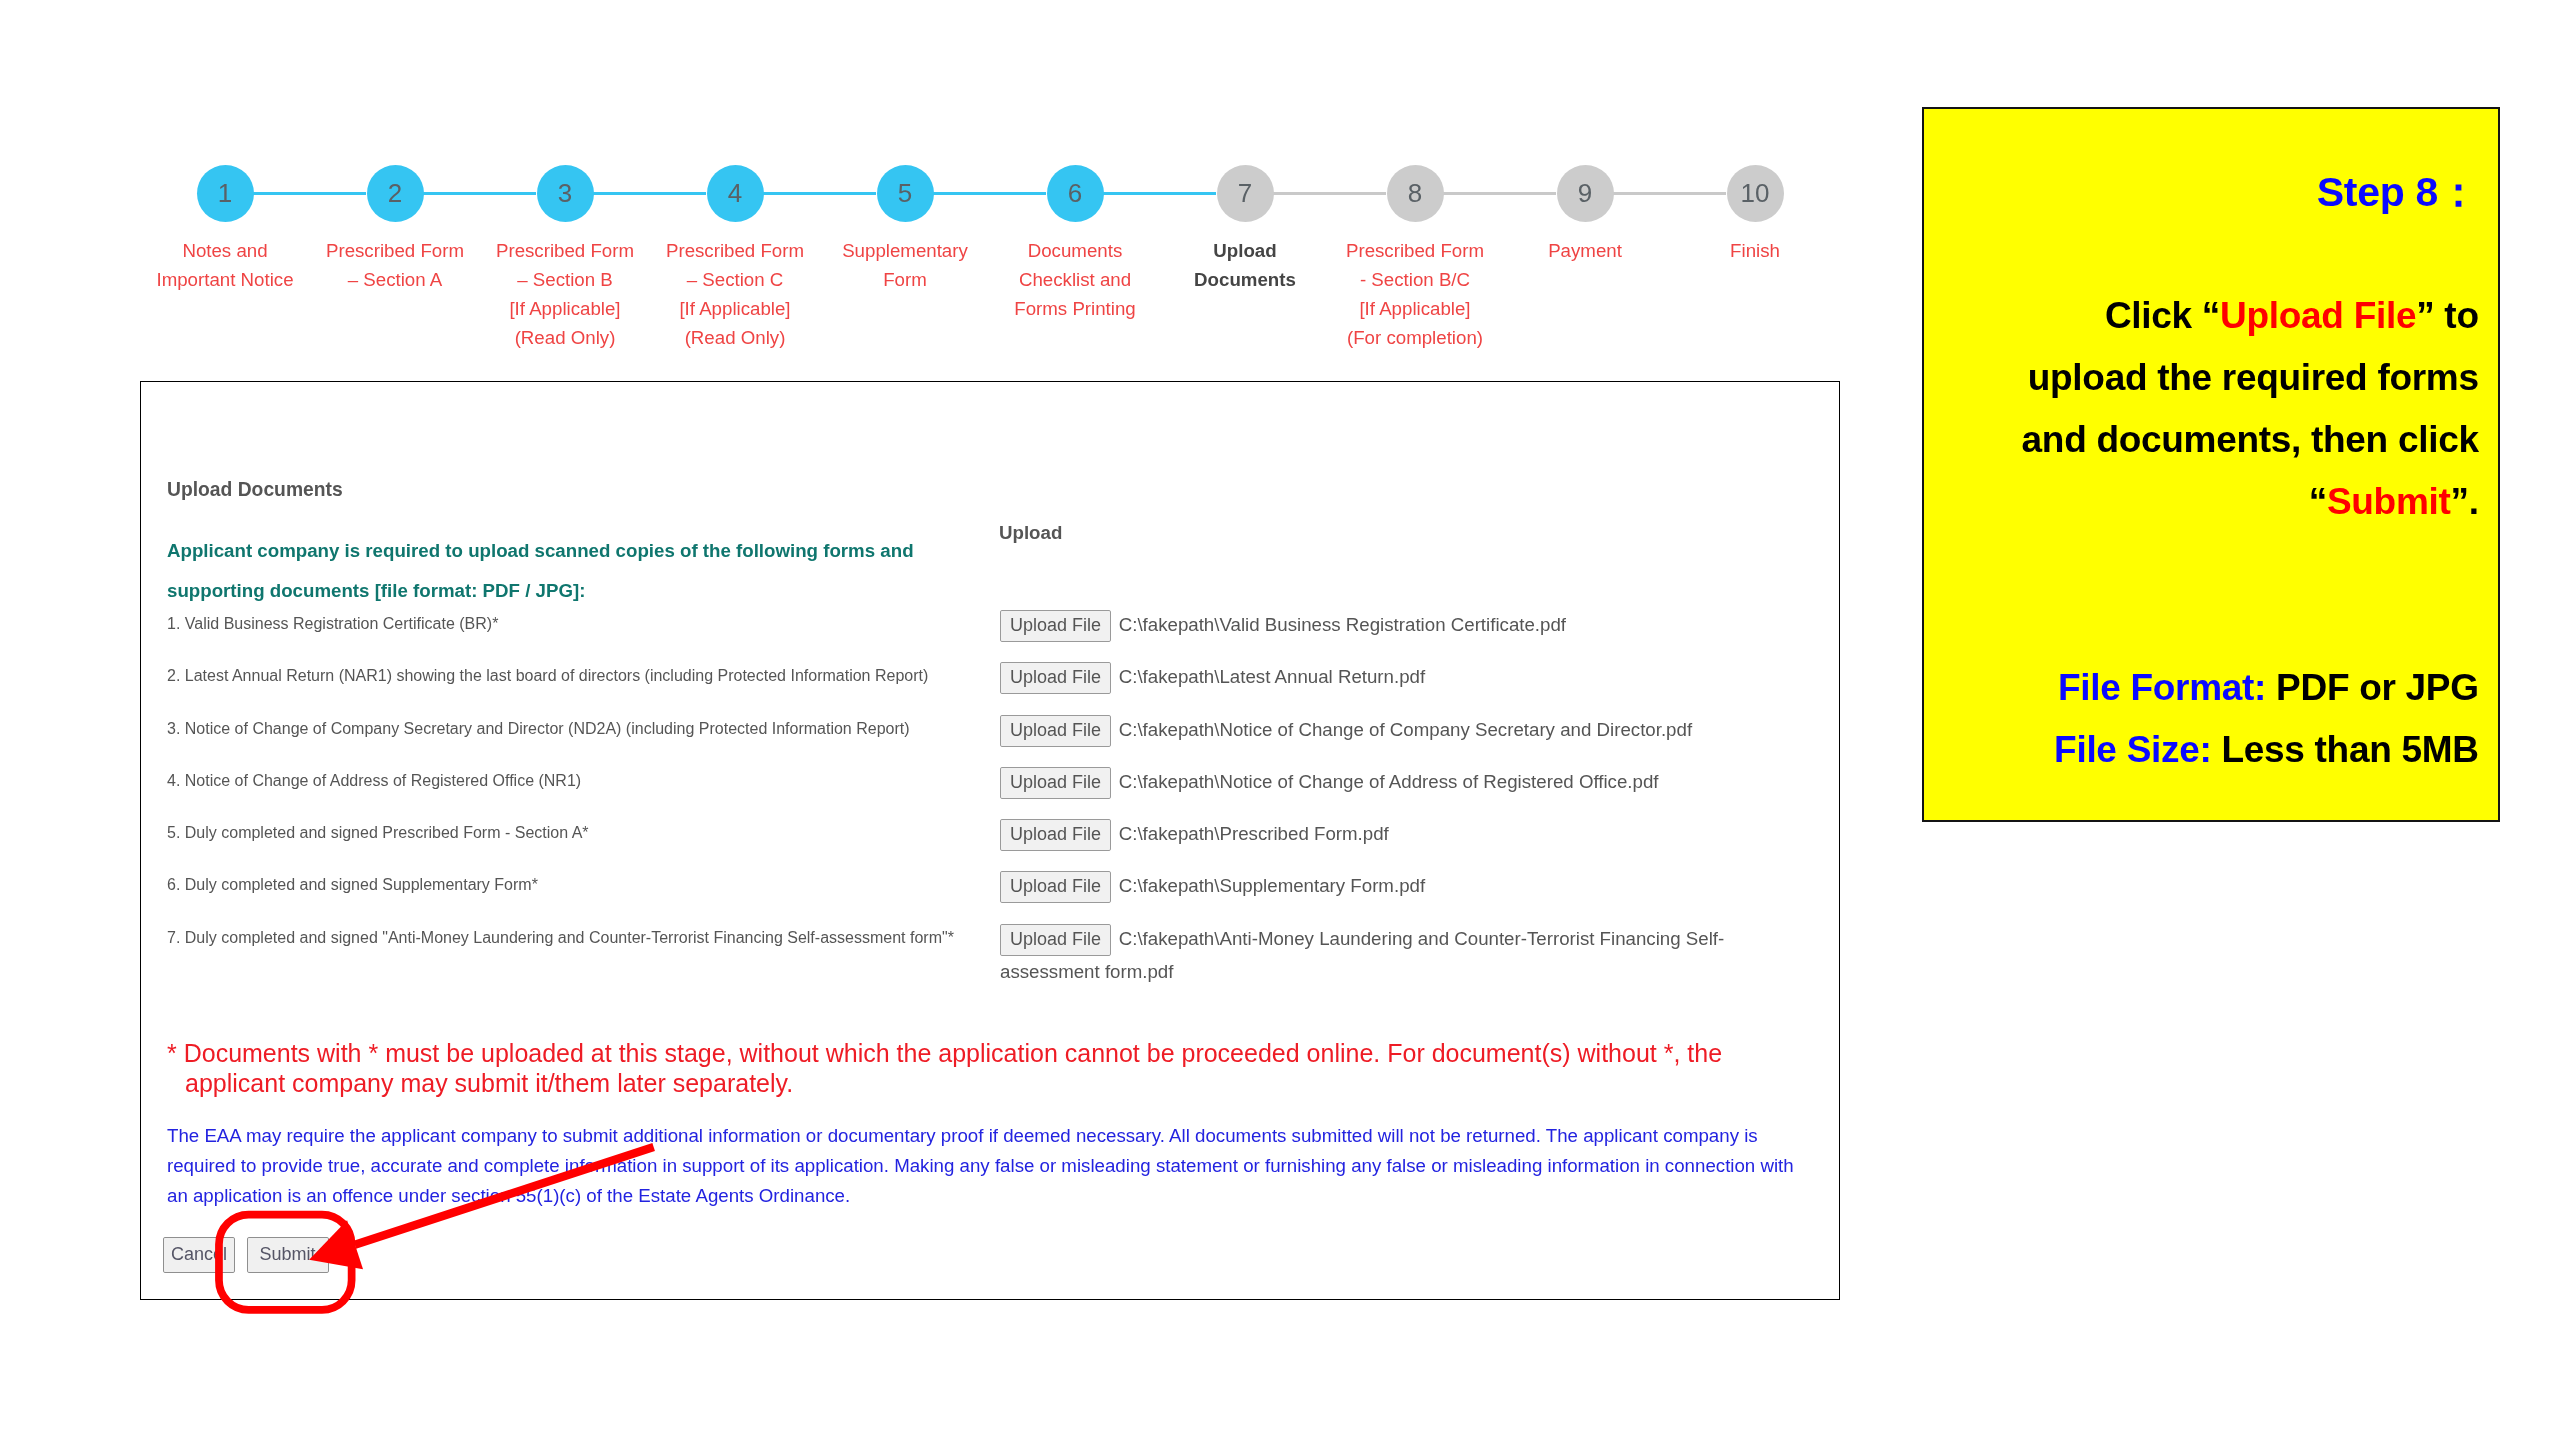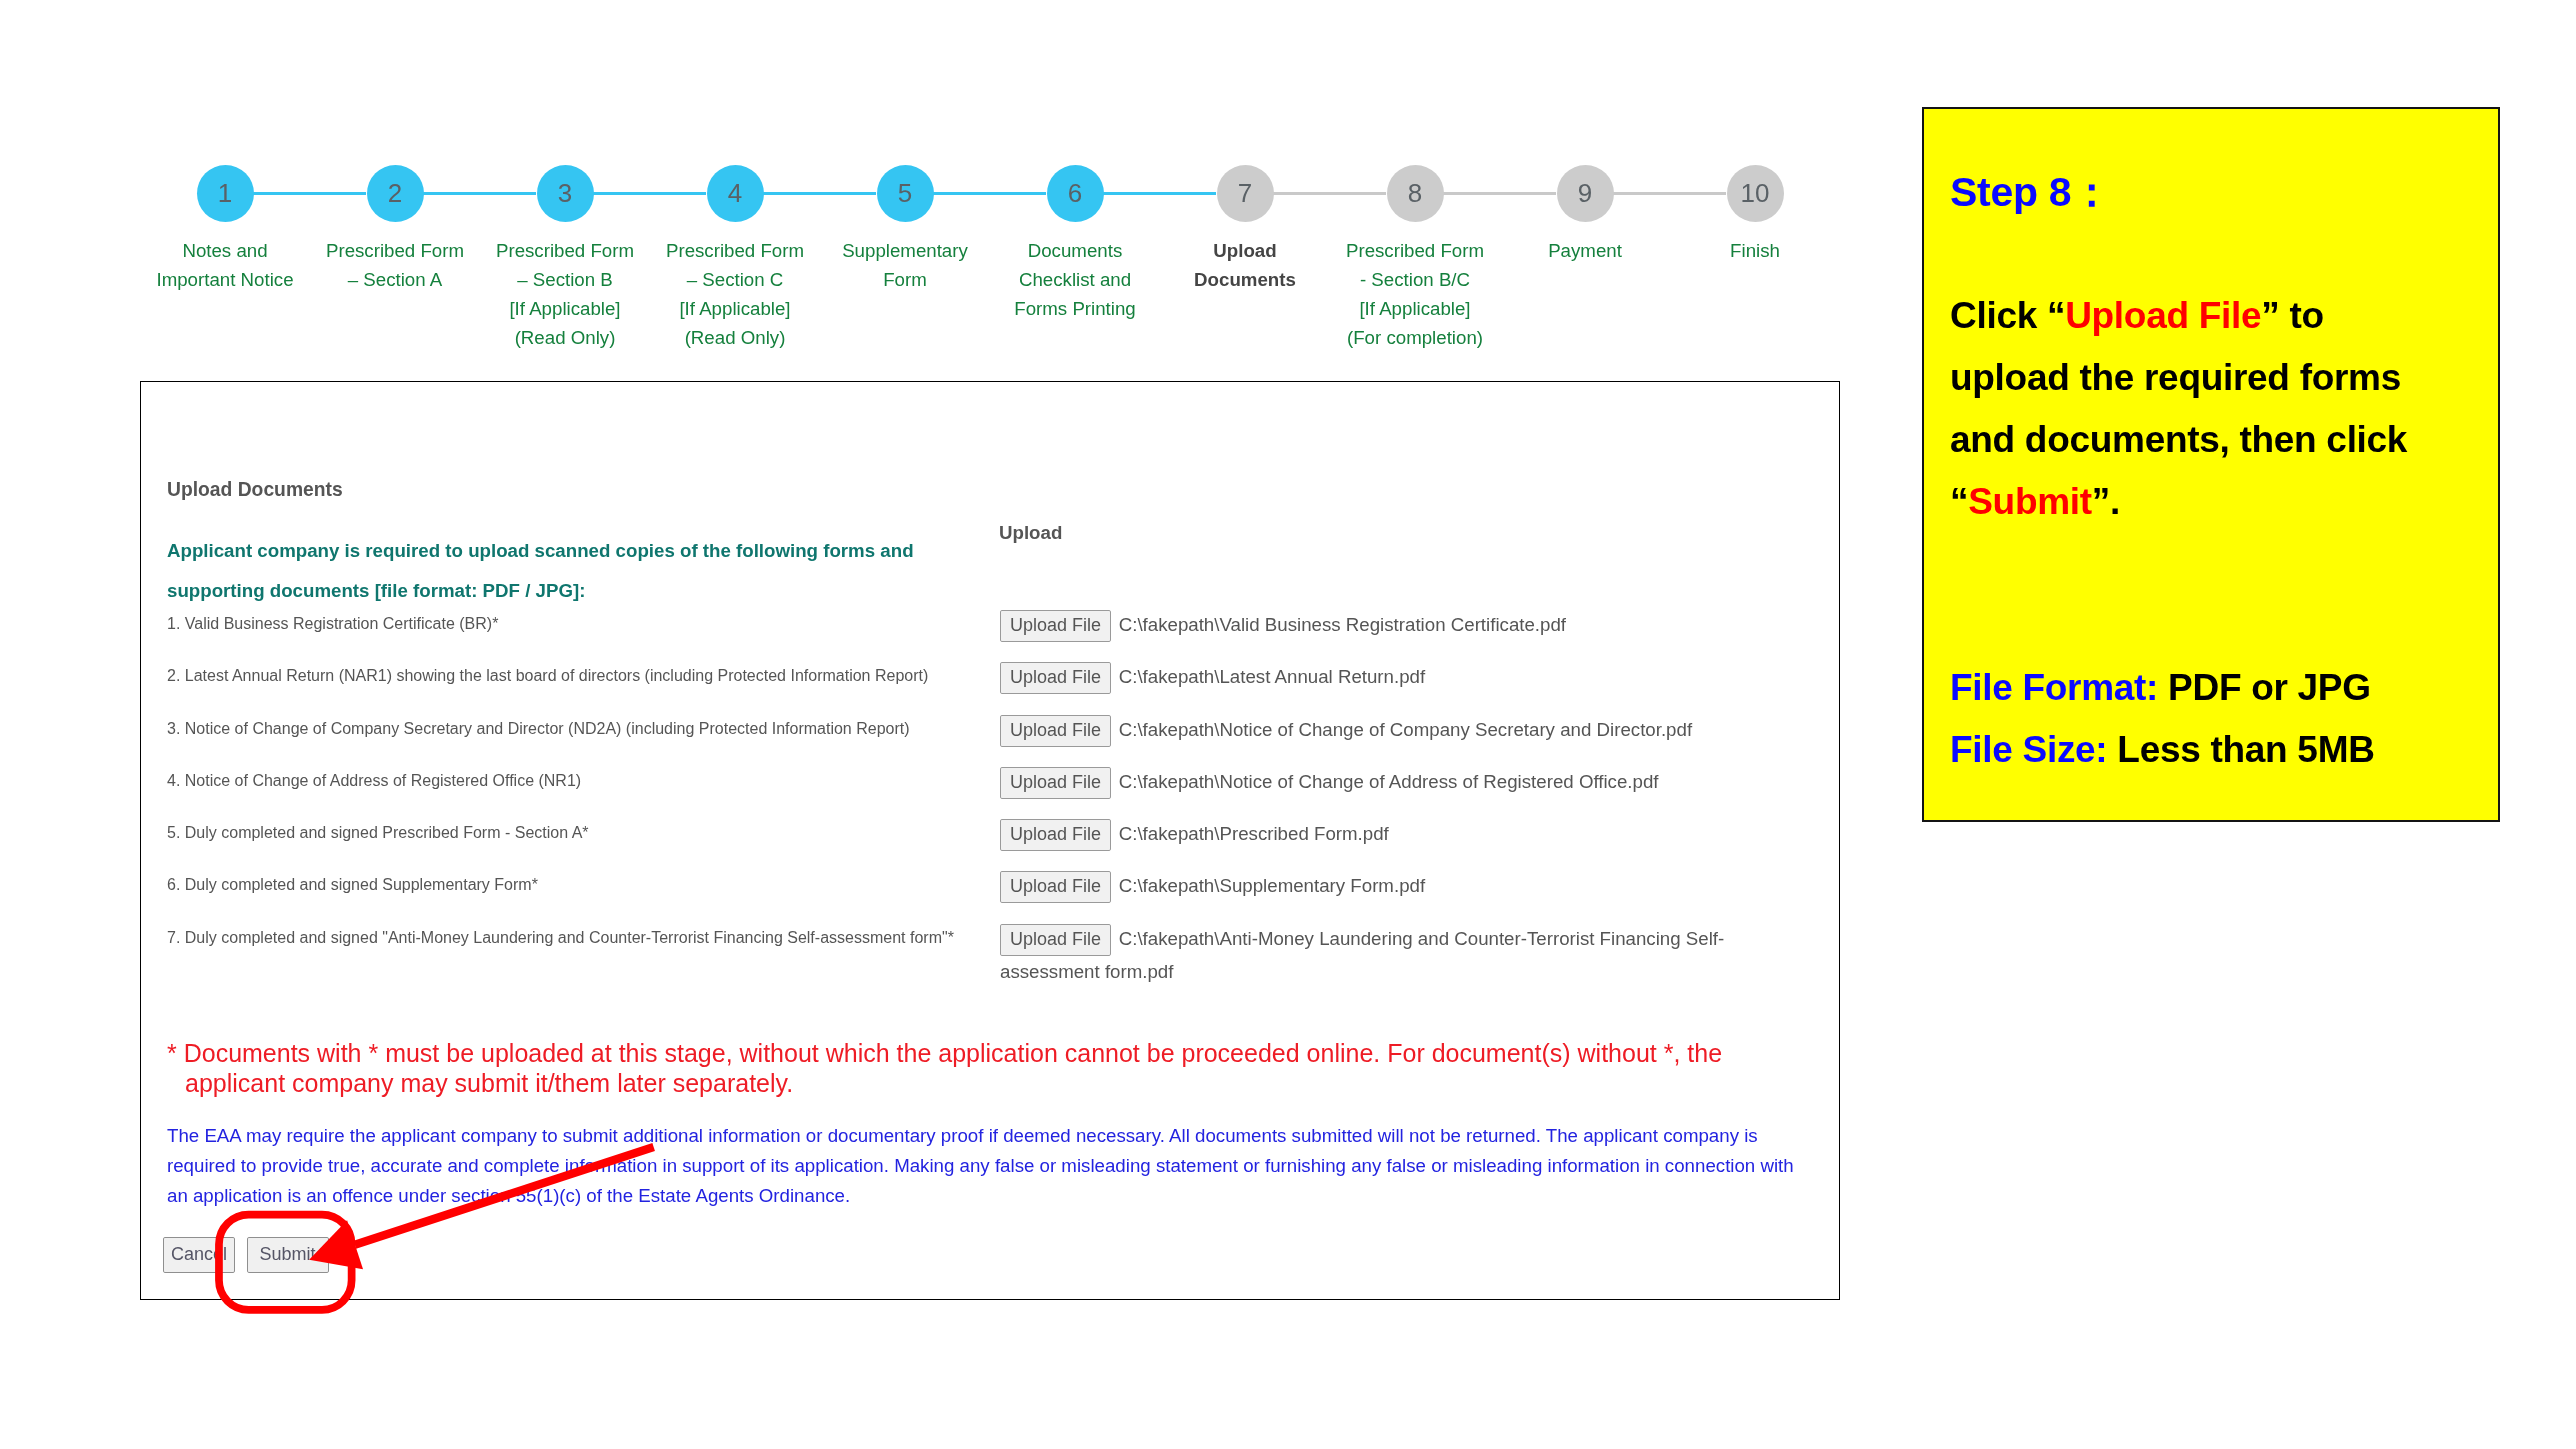--- a/index.html
+++ b/index.html
@@ -17,21 +17,21 @@
   }
   .step:first-child::before { display:none; }
   .step.line-done::before { background:#35c5f2; }
   .circle {
     width:57px; height:57px; border-radius:50%; margin:0 auto;
     display:flex; align-items:center; justify-content:center;
     font-size:26px; color:#5a6166; position:relative; z-index:2;
   }
   .step.done .circle { background:#35c5f2; }
   .step.todo .circle { background:#cccccc; }
-  .step-lbl { margin-top:14px; font-size:18.7px; line-height:29px; color:#15803d; white-space:pre-line; }
+  .step-lbl { margin-top:14px; font-size:18.7px; line-height:29px; color:#ef4444; white-space:pre-line; }
   .step.current .step-lbl { font-weight:bold; color:#454545; }
 
   
   .panel {
     position:absolute; left:140px; top:381px; width:1700px; height:919px;
     background:#fff; border:1.9px solid #000; box-sizing:border-box;
   }
   .panel-heading { position:absolute; left:26px; top:97px; font-size:19.3px; font-weight:bold; color:#555; }
   .intro {
     position:absolute; left:26px; top:149px; width:840px;
@@ -65,21 +65,21 @@
   .btn-cancel { width:72px; }
   .btn-submit { width:82px; }
 
   
   .overlay { position:absolute; left:0; top:0; width:2576px; height:1449px; z-index:30; pointer-events:none; }
 
   
   .ibox {
     position:absolute; left:1922px; top:107px; width:578px; height:715px;
     background:#ffff00; border:2.6px solid #141414; box-sizing:border-box;
-    padding:52px 19.3px 0 26px; letter-spacing:-0.3px;
+    padding:52px 19.3px 0 26px; letter-spacing:-0.3px;text-align:right;
   }
   .ibox-title { margin:0 0 62px 0; font-size:41px; line-height:62px; font-weight:bold; color:#0a0aff; }
   .ibody { margin:0; font-size:37px; line-height:62px; font-weight:bold; color:#000; }
   .ibody.gap { margin-bottom:62px; }
   .hl-red { color:#ff0000; }
   .hl-blue { color:#0a0aff; }
 </style>
 </head>
 <body>
 

